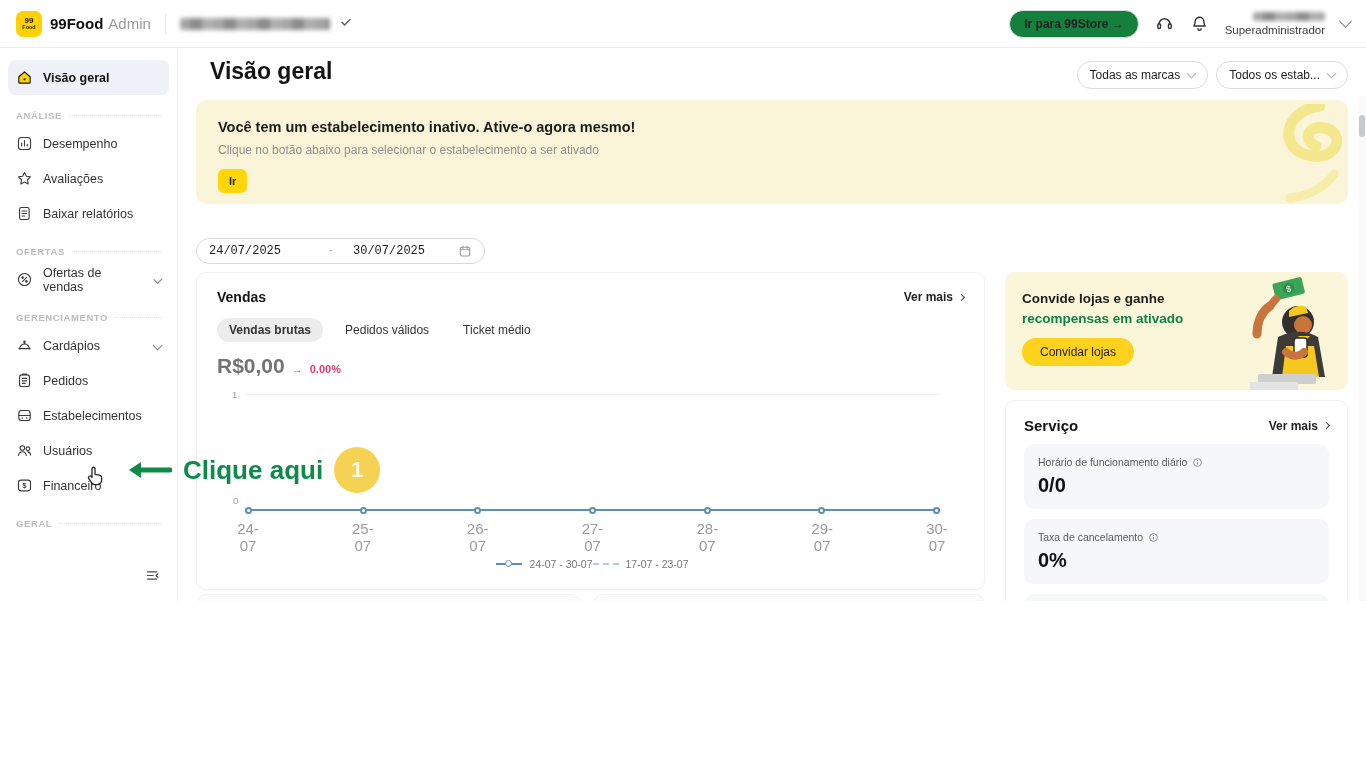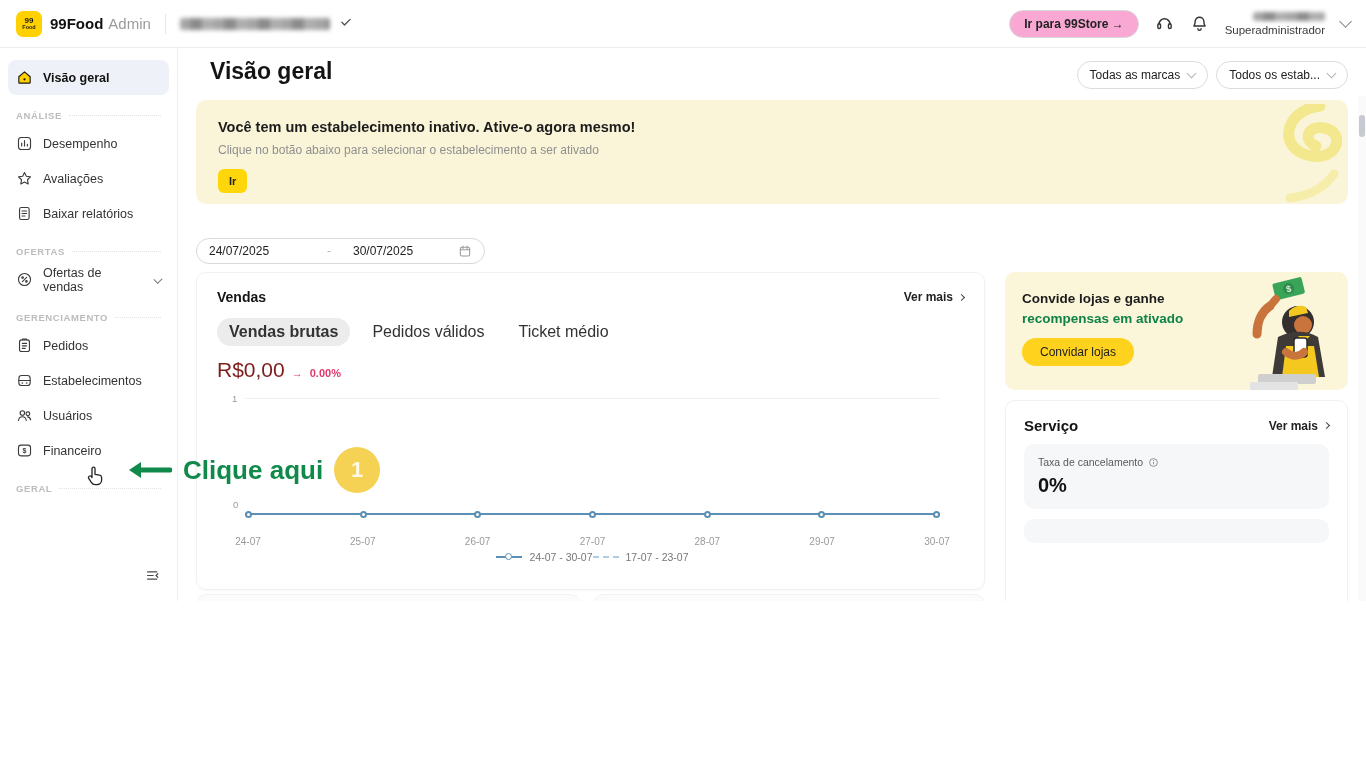--- a/index.html
+++ b/index.html
@@ -11,21 +11,21 @@
   .logo-badge { width:26px; height:26px; background:#FFD100; border-radius:7px; display:flex; flex-direction:column; align-items:center; justify-content:center; line-height:1; }
   .logo-badge .t1 { font-size:8px; font-weight:800; color:#1a1a1a; }
   .logo-badge .t2 { font-size:5.5px; font-weight:800; color:#1a1a1a; }
   .brand { font-size:15px; font-weight:800; margin-left:8px; color:#111; }
   .brand-suffix { font-size:15px; font-weight:400; color:#9a9a9a; margin-left:5px; }
   .v-div { width:1px; height:20px; background:#e6e6e6; margin:0 14px; }
   .blur-block { background:repeating-linear-gradient(90deg,#8f8f8f 0 10px,#6f6f6f 10px 22px,#9b9b9b 22px 34px); filter:blur(2px); border-radius:3px; opacity:.8; }
   .store-blur { width:150px; height:12px; }
   .check-ic { margin-left:9px; }
   .topbar-right { margin-left:auto; display:flex; align-items:center; gap:16px; }
-  .pill-btn { border:1px solid #d9d9d9; border-radius:16px; background:#f9a8d4; padding:6px 14px; font-size:12px; font-weight:700; color:#222; cursor:pointer; white-space:nowrap; }
+  .pill-btn { border:1px solid #d9d9d9; border-radius:16px; background:#15803d; padding:6px 14px; font-size:12px; font-weight:700; color:#222; cursor:pointer; white-space:nowrap; }
   .icon-btn { background:none; border:none; cursor:pointer; display:flex; align-items:center; }
   .user-block { display:flex; flex-direction:column; align-items:flex-end; gap:3px; }
   .user-blur { width:72px; height:9px; }
   .user-role { font-size:11.5px; color:#3b3b3b; }
   .chev { display:inline-block; width:7px; height:7px; border-right:1.6px solid #7e7e7e; border-bottom:1.6px solid #7e7e7e; transform:rotate(45deg); }
   .chev.big { width:9px; height:9px; margin-top:-4px; }
   .chev.right { transform:rotate(-45deg); }
 
   
   .sidebar { position:absolute; top:44px; left:0; width:178px; bottom:0; background:#fff; border-right:1px solid #f0f0f0; padding:16px 8px 0; z-index:5; }
@@ -43,49 +43,49 @@
   .filters { position:absolute; right:18px; top:17px; display:flex; gap:8px; }
   .filter-pill { display:flex; align-items:center; gap:8px; border:1px solid #dcdcdc; border-radius:16px; background:#fff; padding:6px 12px; font-size:12px; color:#222; cursor:pointer; }
   .filter-pill .chev { border-color:#b5b5b5; margin-top:-3px; }
 
   .banner { position:absolute; left:18px; top:56px; width:1152px; height:104px; background:#faf5d8; border-radius:10px; padding:19px 22px; overflow:hidden; }
   .banner h3 { font-size:14.5px; font-weight:700; color:#1c1c1c; }
   .banner p { font-size:12px; color:#8f8f8f; margin-top:8px; }
   .banner .go-btn { margin-top:12px; background:#ffd60a; border:none; border-radius:6px; padding:6px 11px; font-size:11px; font-weight:700; color:#222; cursor:pointer; }
   .banner .swirl { position:absolute; right:6px; top:4px; }
 
-  .date-range { position:absolute; left:18px; top:194px; width:289px; height:26px; border:1px solid #d9d9d9; border-radius:13px; background:#fff; display:flex; align-items:center; padding:0 12px; font-size:12px; color:#222; cursor:pointer; }
+  .date-range { position:absolute; left:18px; top:194px; width:289px; height:26px; border:1px solid #d9d9d9; border-radius:13px; background:#fff; display:flex; align-items:center; padding:0 12px; font-size:12px; color:#222; cursor:pointer;font-family:Liberation Mono, monospace; }
   .date-range .d1 { width:118px; }
   .date-range .sep { color:#b5b5b5; width:26px; }
   .date-range .cal { margin-left:auto; display:flex; }
 
   .card { background:#fff; border:1px solid #f1f1f2; border-radius:10px; box-shadow:0 1px 3px rgba(0,0,0,.03); }
   .vendas-card { position:absolute; left:18px; top:228px; width:789px; height:318px; padding:16px 20px; }
   .card-head { display:flex; align-items:center; justify-content:space-between; }
   .card-title { font-size:14px; font-weight:700; color:#141414; }
   .ver-mais { display:flex; align-items:center; gap:6px; font-size:12px; font-weight:700; color:#222; background:none; border:none; cursor:pointer; }
   .ver-mais .chev { width:5px; height:5px; border-color:#444; }
   .tabs { display:flex; align-items:center; gap:10px; margin-top:13px; }
-  .tab { font-size:16px; color:#333; padding:5px 12px; border-radius:15px; cursor:pointer; }
+  .tab { font-size:12px; color:#333; padding:5px 12px; border-radius:15px; cursor:pointer; }
   .tab.active { background:#ececec; font-weight:600; }
   .kpi-row { display:flex; align-items:baseline; gap:7px; margin-top:12px; }
-  .kpi-value { font-size:21px; font-weight:400; color:#7f1d1d; }
+  .kpi-value { font-size:21px; font-weight:700; color:#737373; }
   .kpi-delta { font-size:11px; font-weight:600; color:#e0396b; }
 
   .chart { margin:16px 24px 0 28px; position:relative; }
   .grid-top { border-top:1px solid #f1f1f1; position:relative; }
   .ytick { position:absolute; font-size:9.5px; color:#9a9a9a; }
   .ytick.one { left:-13px; top:-6px; }
   .plot-space { height:110px; }
   .axis { position:relative; display:flex; justify-content:space-between; align-items:center; height:10px; }
   .axis::before { content:""; position:absolute; left:0; right:0; top:4px; height:2px; background:#5b8fb5; }
   .marker { width:7px; height:7px; border:2px solid #5b8fb5; background:#fff; border-radius:50%; position:relative; z-index:1; }
   .ytick.zero { left:-12px; top:-10px; }
   .xlabels { display:flex; justify-content:space-between; margin:5px -16px 0; }
-  .xlabels span { width:38px; text-align:center; font-size:10px; color:#9a9a9a;margin-top:12px; }
+  .xlabels span { width:38px; text-align:center; font-size:15px; color:#9a9a9a; }
   .legend { display:flex; justify-content:center; margin-top:4px; }
   .legend-item { display:flex; align-items:center; gap:7px; font-size:10.5px; color:#777; cursor:pointer; }
   .sw-solid { width:26px; height:8px; position:relative; }
   .sw-solid::before { content:""; position:absolute; left:0; right:0; top:3px; height:2px; background:#5b8fb5; }
   .sw-solid::after { content:""; position:absolute; left:9px; top:0; width:5px; height:5px; border:1.6px solid #5b8fb5; background:#fff; border-radius:50%; }
   .sw-dash { width:26px; border-top:2px dashed #aecde3; }
 
   .invite-card { position:absolute; left:827px; top:228px; width:343px; height:118px; background:#fbf6d9; border-radius:10px; padding:17px 0 0 17px; overflow:hidden; }
   .invite-text { width:178px; font-size:13.5px; font-weight:700; line-height:1.45; color:#1c1c1c; }
   .invite-text .green { color:#0e8345; }
@@ -207,20 +207,33 @@
           </svg>
       </span>
       <span>Ofertas de vendas</span>
       <span class="spacer"></span>
         <span class="chev"></span>
     </div>
 
     <div class="nav-section">
       <span>GERENCIAMENTO</span>
         <span class="leader"></span>
+    </div>
+    <div class="nav-item">
+      <span class="nicon">
+        <svg width="17" height="17" viewBox="0 0 24 24" fill="none" stroke="#3c3c3c" stroke-width="1.6" stroke-linecap="round">
+            <path d="M4 16.5h16"></path>
+            <path d="M5.2 16.5a6.8 6.8 0 0 1 13.6 0"></path>
+            <path d="M12 9V7.6"></path>
+            <circle cx="12" cy="6.6" r="1"></circle>
+          </svg>
+      </span>
+      <span>Cardápios</span>
+      <span class="spacer"></span>
+        <span class="chev"></span>
     </div>
     <div class="nav-item">
       <span class="nicon">
         <svg width="17" height="17" viewBox="0 0 24 24" fill="none" stroke="#3c3c3c" stroke-width="1.6" stroke-linecap="round">
             <rect x="5" y="4" width="14" height="16.5" rx="3"></rect>
             <path d="M9.5 4V3h5v1"></path>
             <path d="M9 9h6M9 12.5h6M9 16h4"></path>
           </svg>
       </span>
       <span>Pedidos</span>
@@ -390,20 +403,31 @@
 
     <section class="card servico-card">
       <div class="card-head">
         <span class="card-title" style="font-size:15px;">Serviço</span>
         <button class="ver-mais">
           <span>Ver mais</span>
           <span class="chev right"></span>
         </button>
       </div>
 
+      <div class="stat-card">
+        <div class="stat-label">
+          <span>Horário de funcionamento diário</span>
+          <svg width="11" height="11" viewBox="0 0 24 24" fill="none" stroke="#8a8a8a" stroke-width="2">
+              <circle cx="12" cy="12" r="8.5"></circle>
+              <path d="M12 11v5"></path>
+              <circle cx="12" cy="7.8" r="1.2" fill="#8a8a8a" stroke="none"></circle>
+            </svg>
+        </div>
+        <div class="stat-value">0/0</div>
+      </div>
 
       <div class="stat-card">
         <div class="stat-label">
           <span>Taxa de cancelamento</span>
           <svg width="11" height="11" viewBox="0 0 24 24" fill="none" stroke="#8a8a8a" stroke-width="2">
               <circle cx="12" cy="12" r="8.5"></circle>
               <path d="M12 11v5"></path>
               <circle cx="12" cy="7.8" r="1.2" fill="#8a8a8a" stroke="none"></circle>
             </svg>
         </div>

